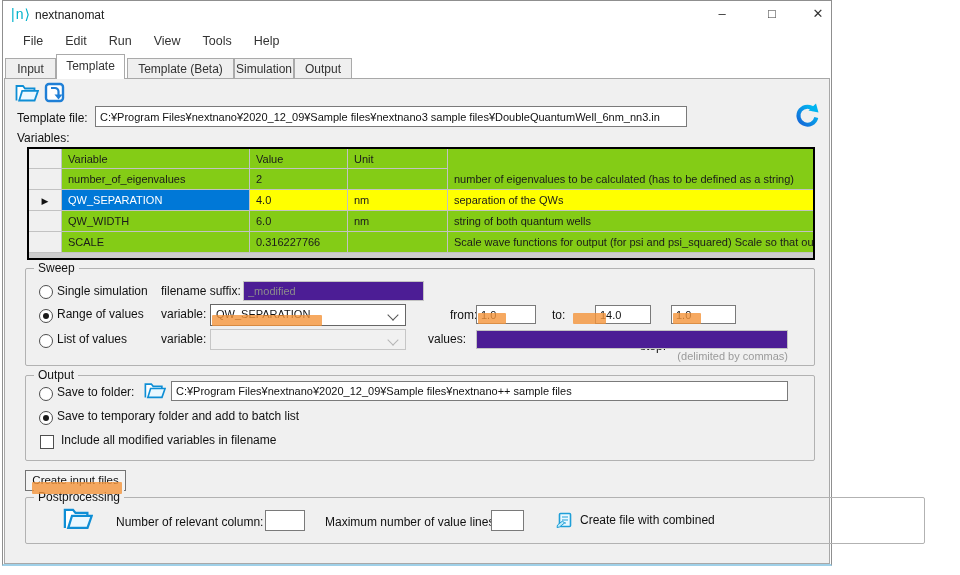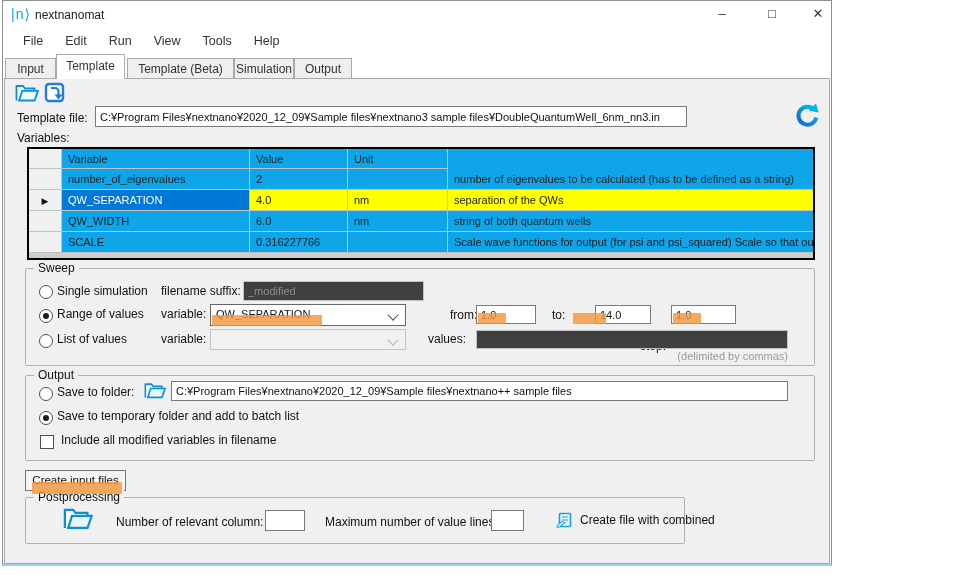--- a/index.html
+++ b/index.html
@@ -19,39 +19,39 @@
   .tab{position:absolute;box-sizing:border-box;background:#efefef;border:1px solid #aaa;
     border-bottom:none;text-align:center;font-size:12px;color:#333;}
   .tab.sel{background:#fff;z-index:5;}
   
   #panel{position:absolute;left:1px;top:77px;width:826px;height:486px;background:#f0f0f0;
     border:1px solid #a8a8a8;box-sizing:border-box;}
   .lbl{position:absolute;font-size:12px;color:#111;white-space:nowrap;}
   .gray{color:#9a9a9a;}
   input.tb{position:absolute;box-sizing:border-box;border:1px solid #7a7a7a;background:#fff;
     font-family:"Liberation Sans",sans-serif;font-size:11px;padding:1px 4px;color:#111;}
-  input.tb.dis{background:#404040;border-color:#c3c3c3;color:#8c8c8c;}
+  input.tb.dis{background:#4c1d95;border-color:#c3c3c3;color:#8c8c8c;}
   
   .group{position:absolute;border:1px solid #b2b2b2;border-radius:2px;box-sizing:border-box;}
   .legend{position:absolute;top:-8px;left:8px;background:#f0f0f0;padding:0 4px;font-size:12px;color:#111;}
   
   .radio{position:absolute;width:12px;height:12px;border:1px solid #4e4e4e;border-radius:50%;background:#fff;}
   .radio.on::after{content:'';position:absolute;left:2.5px;top:2.5px;width:6px;height:6px;
     background:#1a1a1a;border-radius:50%;}
   .checkbox{position:absolute;width:12px;height:12px;border:1px solid #4e4e4e;background:#fff;}
   
   .combo{position:absolute;box-sizing:border-box;background:#fff;border:1px solid #666;
     font-size:11px;line-height:19px;padding-left:5px;color:#111;}
   .combo.dis{background:#f1f1f1;border-color:#c6c6c6;}
   .chev{position:absolute;right:8px;top:6px;width:7px;height:7px;border-right:1.4px solid #555;
     border-bottom:1.4px solid #555;transform:rotate(45deg);}
   .combo.dis .chev{border-color:#b5b5b5;}
   
   #vtable{position:absolute;left:24px;top:146px;width:788px;height:113px;border:2px solid #000;
-    background:#0ea5e9;box-sizing:border-box;}
+    background:#84cc16;box-sizing:border-box;}
   .trow{display:flex;height:21px;}
   .trow.head{height:20px;}
   .tc{box-sizing:border-box;border-right:1px solid #c2c2c2;border-bottom:1px solid #c2c2c2;
     font-size:11px;line-height:20px;padding-left:6px;overflow:hidden;white-space:nowrap;}
   .tc.rowhdr{width:33px;background:#f0f0f0;padding:0;text-align:center;}
   .tc.c-var{width:188px;}
   .tc.c-val{width:98px;}
   .tc.c-unit{width:100px;}
   .tc.c-desc{flex:1;border-right:none;}
   .trow.selrow .c-var{background:#0078d7;color:#fff;}
@@ -201,21 +201,21 @@
     <path d="M4.2 17.5 L7.2 7.8 H23 L19.6 17.5 Z" fill="#eaf8ff" stroke="#0e8ed5" stroke-width="1.8"></path>
   </svg>
   <input class="tb" style="left: 168px; top: 380px; width: 617px; height: 20px;" value="C:¥Program Files¥nextnano¥2020_12_09¥Sample files¥nextnano++ sample files">
   <span class="radio on" style="left:36px;top:410px;"></span>
   <span class="lbl" style="left:54px;top:408px;">Save to temporary folder and add to batch list</span>
   <span class="checkbox" style="left:37px;top:434px;"></span>
   <span class="lbl" style="left:58px;top:432px;">Include all modified variables in filename</span>
 
   <div id="createbtn">Create input files</div>
 
-  <div class="group" style="left:22px;top:496px;width:660px;height:47px;">
+  <div class="group" style="left:22px;top:496px;width:900px;height:47px;">
     <span class="legend">Postprocessing</span>
   </div>
   <svg class="icon" style="left:60px;top:504px;" width="30" height="27" viewBox="0 0 24 20">
     <path d="M1.5 17.5 V3 H8 l2 2.5 H19.5 V7.5" fill="#ffffff" stroke="#0e8ed5" stroke-width="1.8"></path>
     <path d="M4.2 17.5 L7.2 7.8 H23 L19.6 17.5 Z" fill="#eaf8ff" stroke="#0e8ed5" stroke-width="1.8"></path>
   </svg>
   <span class="lbl" style="left:113px;top:514px;text-align:center;">Number of relevant column:</span>
   <input class="tb" style="left: 262px; top: 509px; width: 40px; height: 21px;" value="">
   <span class="lbl" style="left:322px;top:514px;">Maximum number of value lines:</span>
   <input class="tb" style="left: 488px; top: 509px; width: 33px; height: 21px;" value="">

